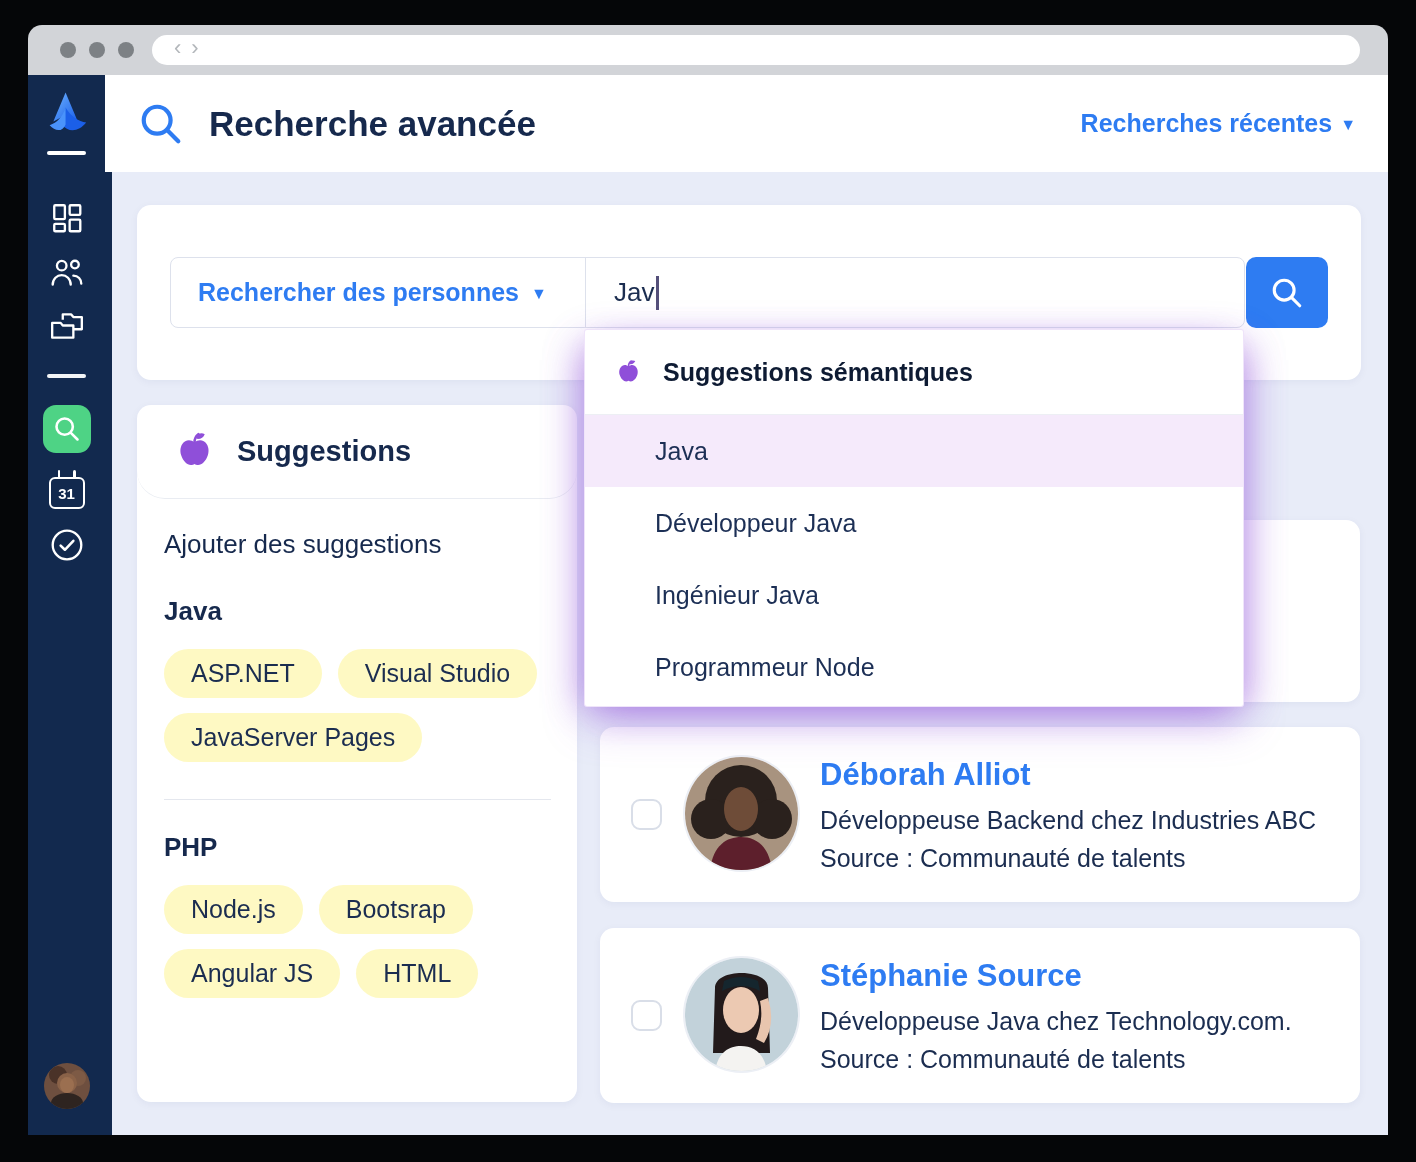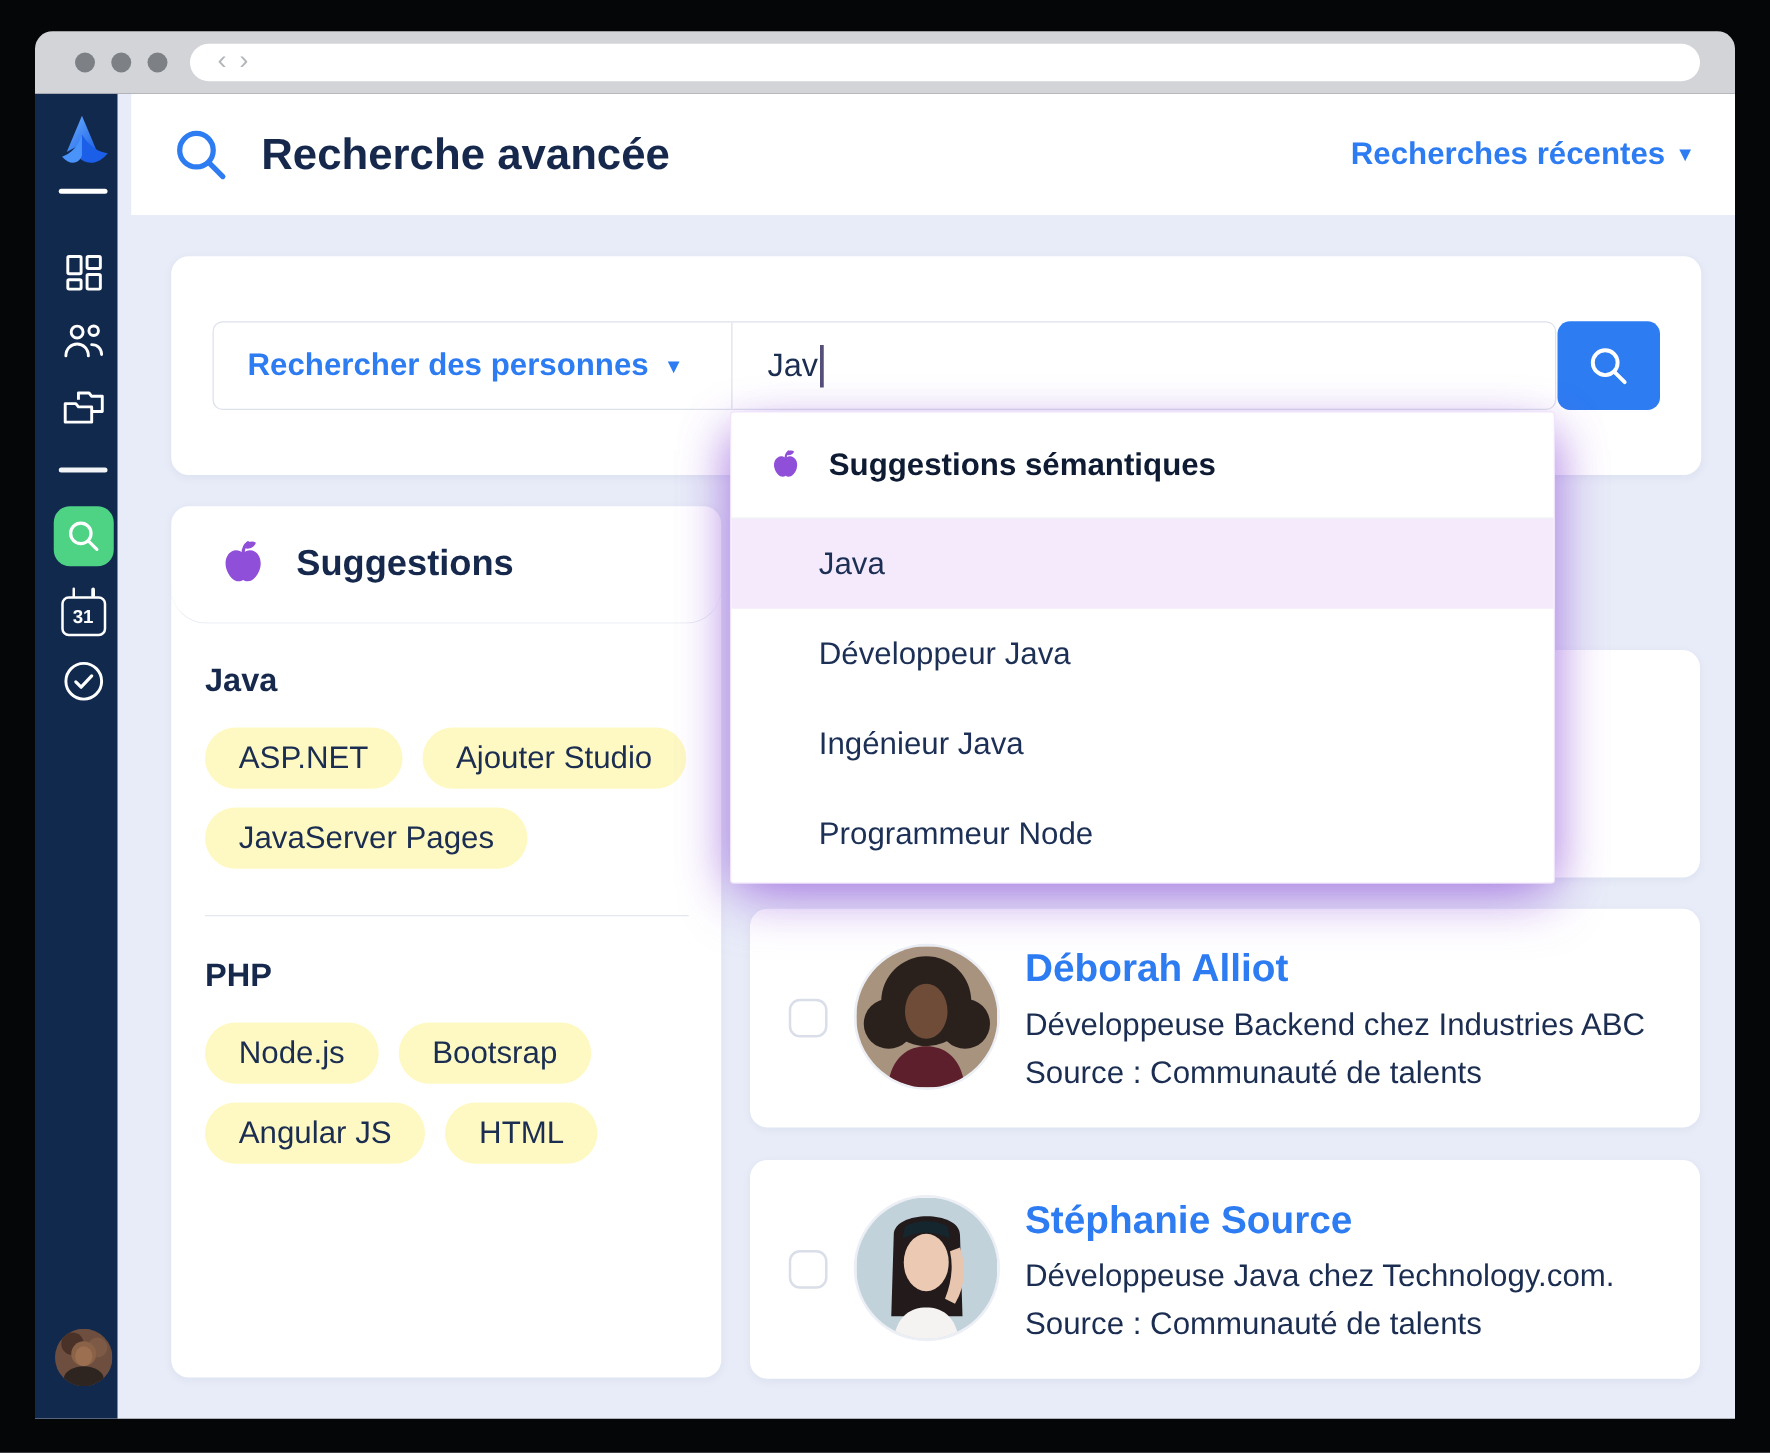--- a/index.html
+++ b/index.html
@@ -17,21 +17,21 @@
             background:#ffffff; border-radius:16px; display:flex; align-items:center;
             padding-left:22px; gap:10px; }
   .navchev { color:#b3b7bb; font-size:22px; line-height:1; font-weight:400;
              transform:translateY(-2px); }
 
   
   .app { position:absolute; top:50px; left:0; width:1360px; height:1060px;
          background:#e8ecf8; overflow:hidden; }
 
   
-  .sidebar { position:absolute; left:0; top:0; width:66px; height:1060px;
+  .sidebar { position:absolute; left:0; top:0; width:84px; height:1060px;
              background:#12294e; }
   .logo { position:absolute; left:16px; top:14px; width:45px; height:52px; }
   .side-div { position:absolute; left:19px; width:39px; height:4px;
               border-radius:2px; background:#ffffff; }
   .side-div.d1 { top:76px; }
   .side-div.d2 { top:299px; opacity:.95; }
   .nav-ic { position:absolute; left:0; width:77px; display:flex; justify-content:center; }
   .nav-ic svg { display:block; }
   .search-active { width:48px; height:48px; background:#4ed385; border-radius:13px;
                    display:flex; align-items:center; justify-content:center; }
@@ -269,25 +269,26 @@
     </div>
 
     <div class="card sugg-card">
       <div class="sugg-head">
         <svg width="41" height="41" viewBox="0 0 32 32">
             <use href="#apple"></use>
           </svg>
         <span class="sugg-title">Suggestions</span>
       </div>
       <div class="sugg-body">
+        <div class="add-label">Ajouter des suggestions</div>
 
         <div class="group-name">Java</div>
         <div class="tags">
           <span class="tag">ASP.NET</span>
-          <span class="tag">Ajouter Studio</span>
+          <span class="tag">Visual Studio</span>
           <span class="tag">JavaServer Pages</span>
         </div>
 
         <hr class="group-sep">
 
         <div class="group-name">PHP</div>
         <div class="tags">
           <span class="tag">Node.js</span>
           <span class="tag">Bootsrap</span>
           <span class="tag">Angular JS</span>

